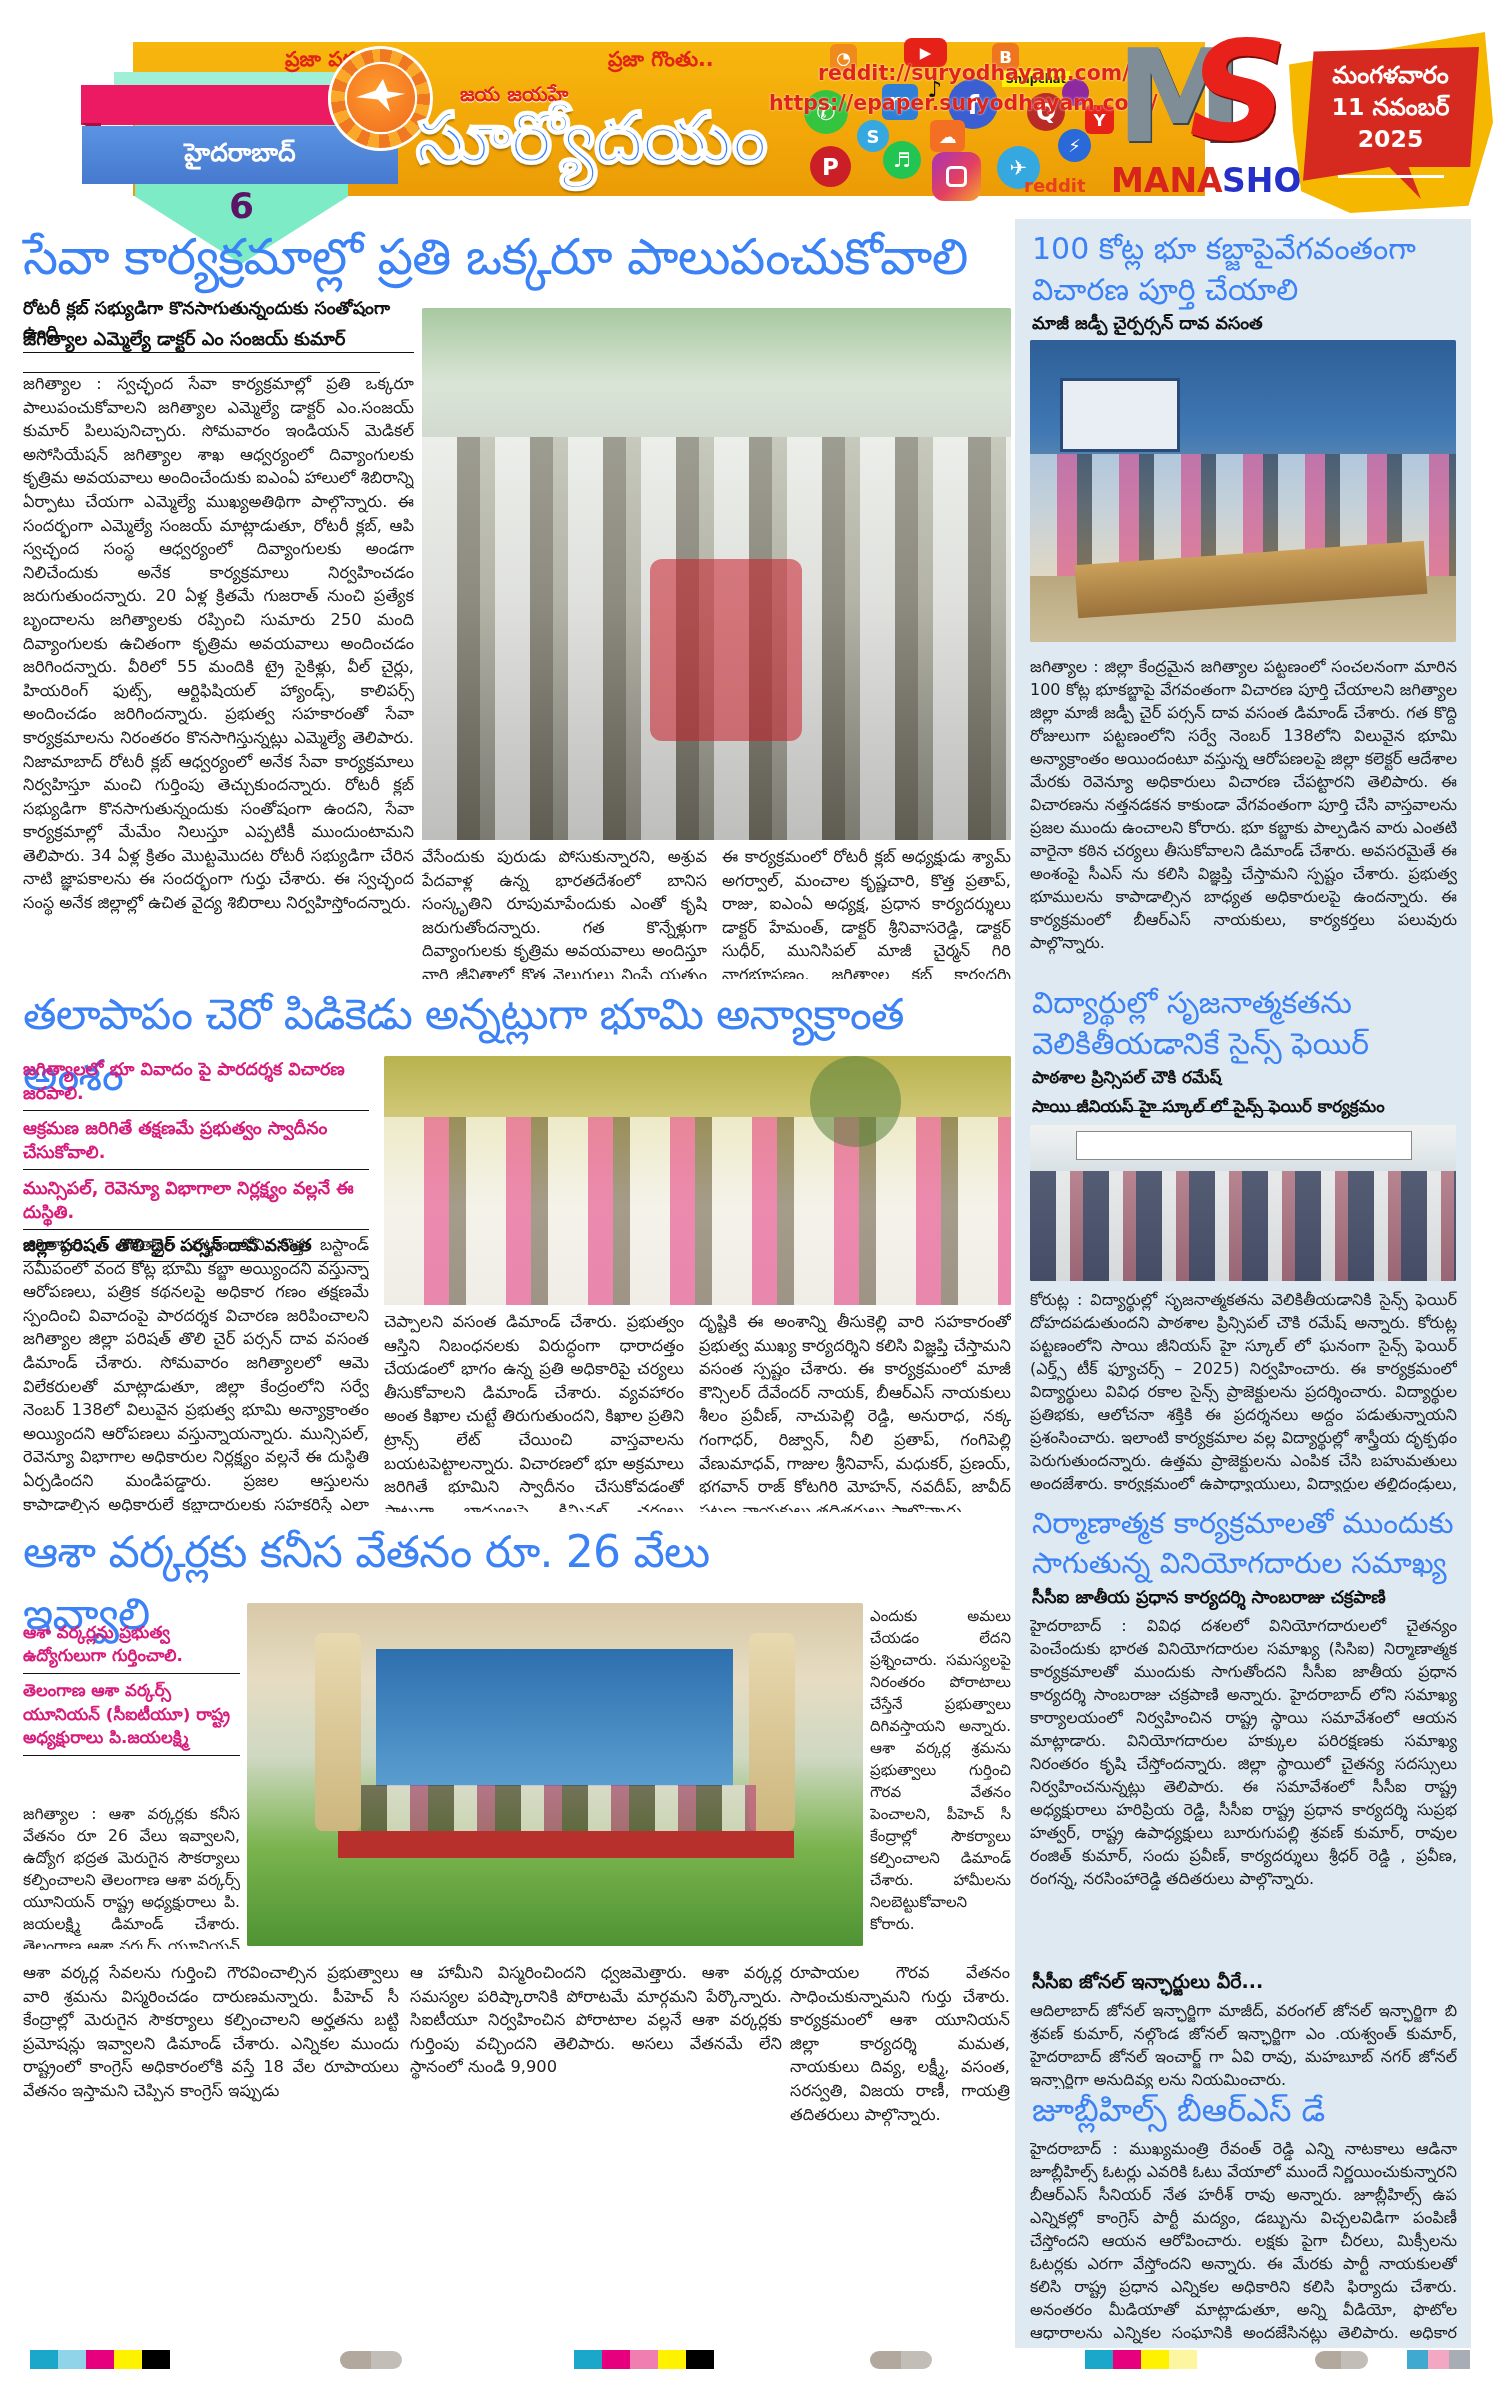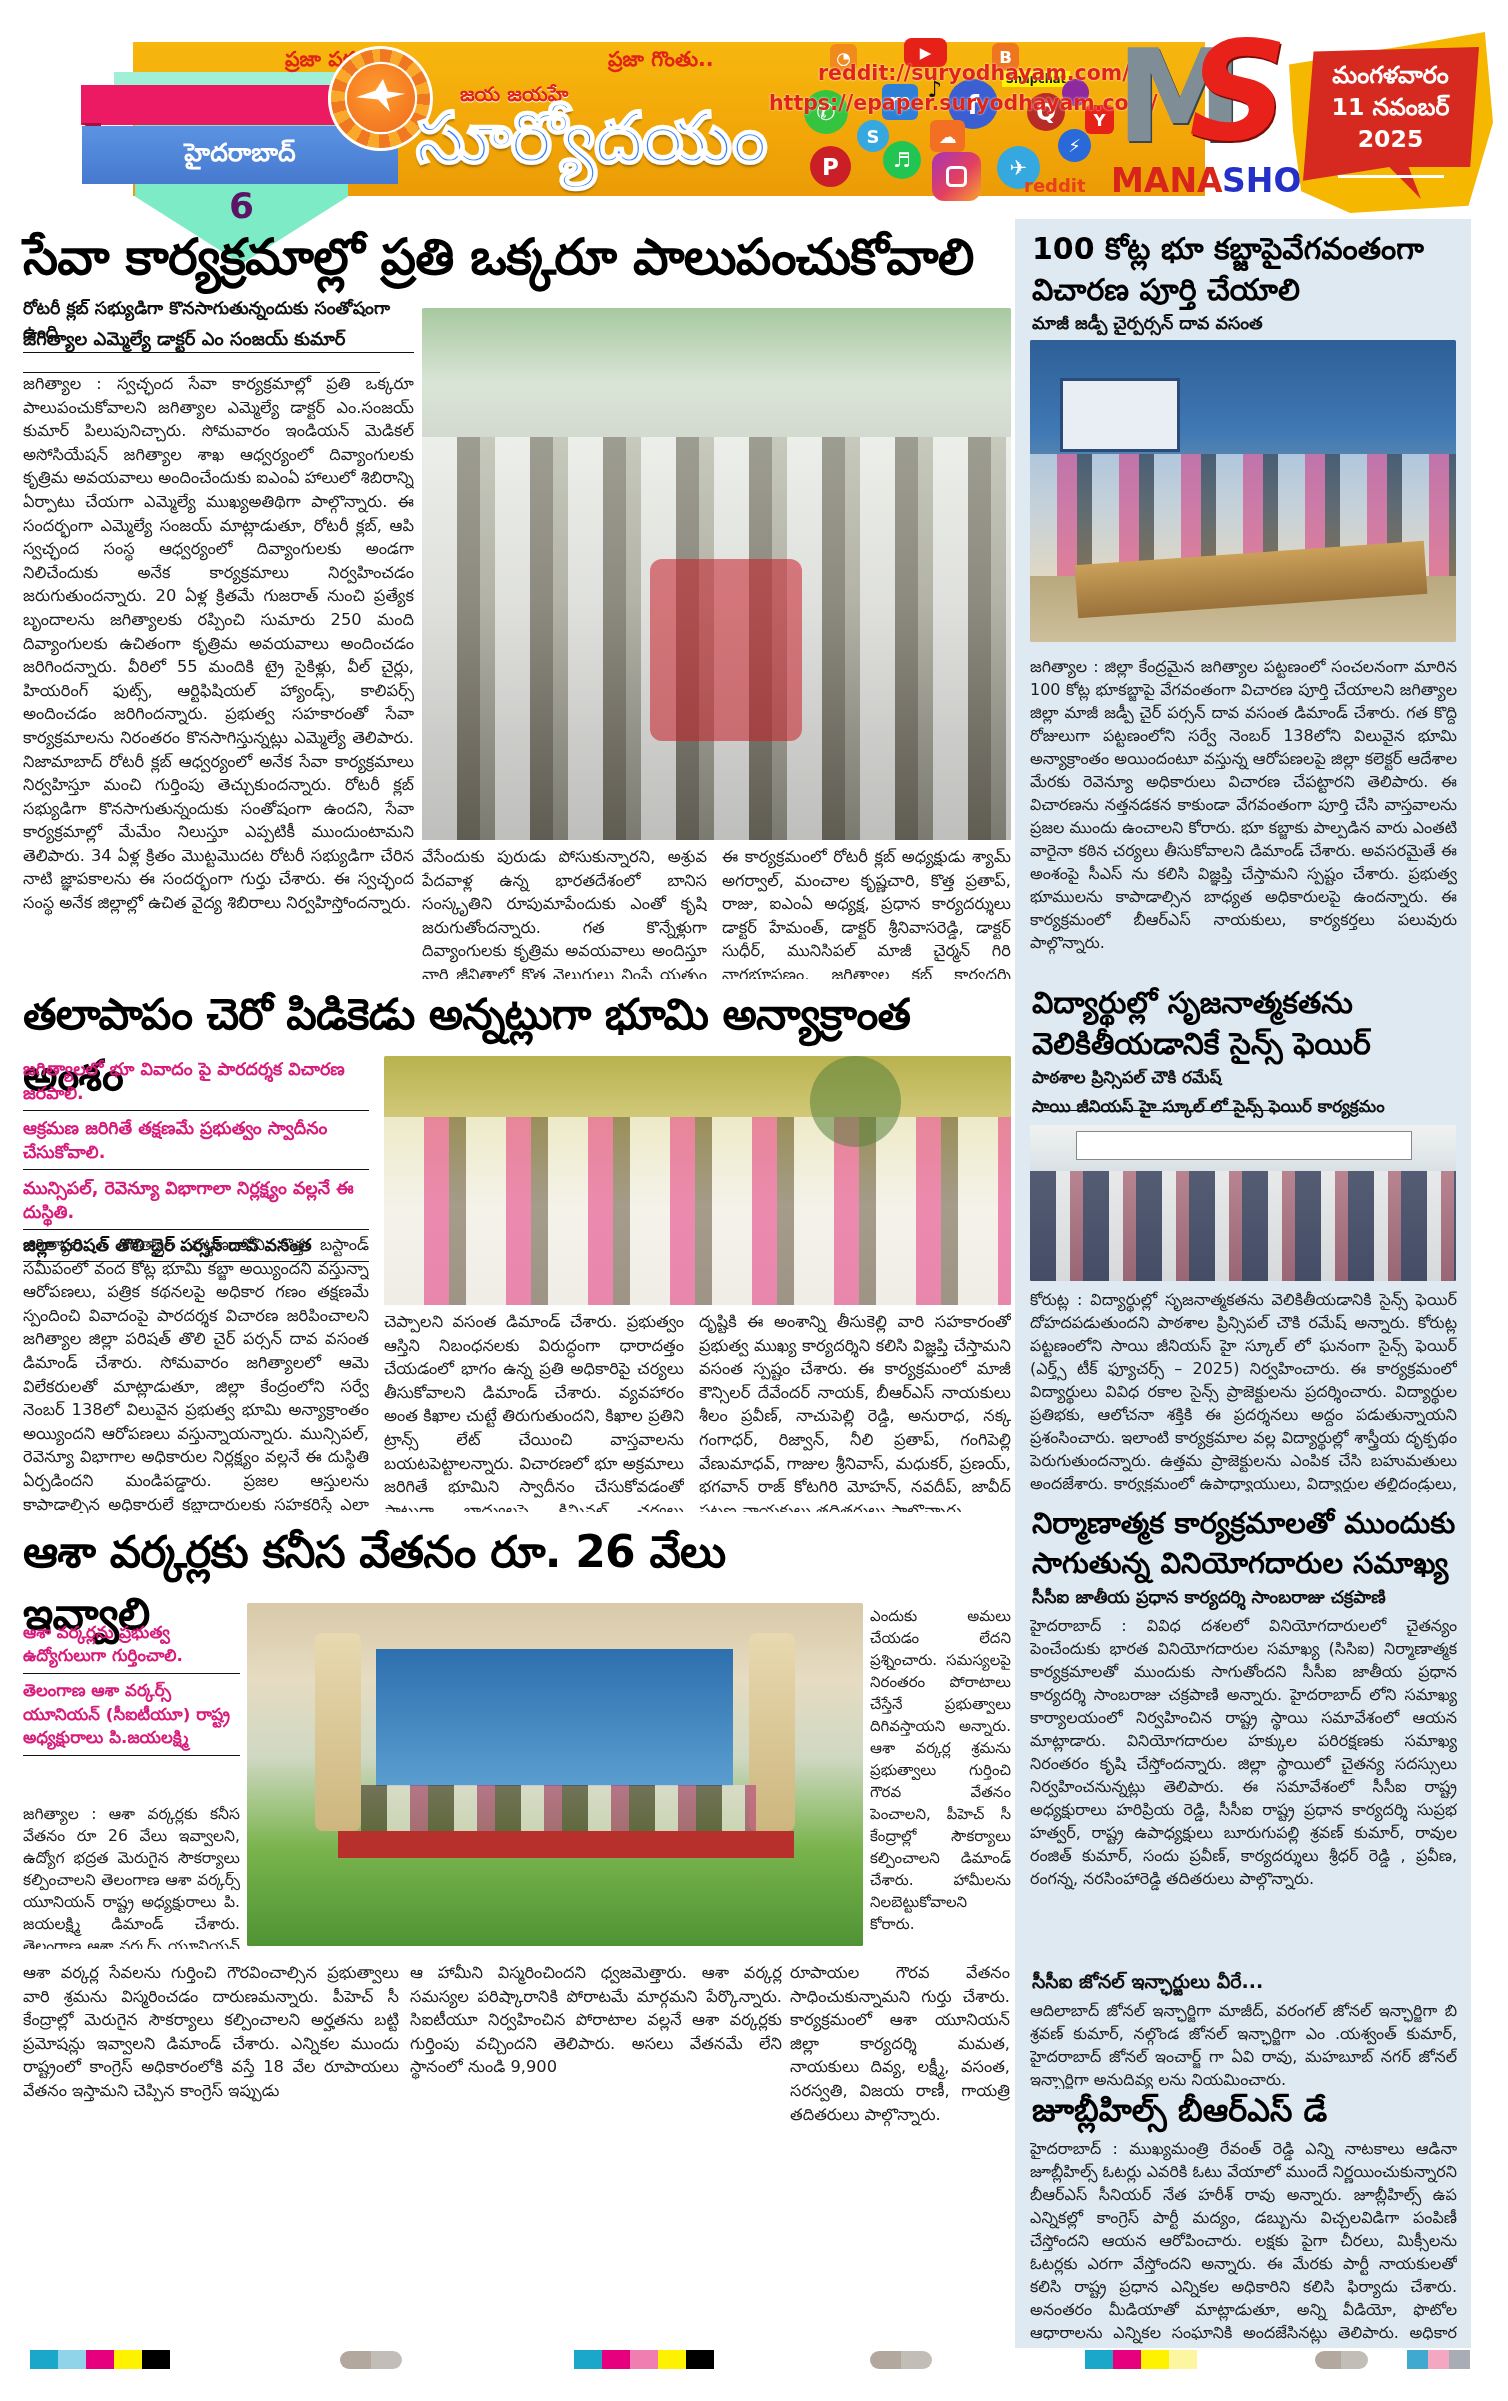--- a/index.html
+++ b/index.html
@@ -1,20 +1,20 @@
 <!DOCTYPE html>
 <html style="font-size:12px"><head>
 <meta charset="utf-8">
 <style>
   html,body{margin:0;padding:0;background:#ffffff;}
   body{width:1508px;height:2401px;position:relative;overflow:hidden;
        font-family:"DejaVu Sans",sans-serif;color:#1a1a1a;}
   .abs{position:absolute;}
   .yellowband{background:linear-gradient(180deg,#f7b70e 0%,#f2a608 60%,#eb9c06 100%);}
-  .headline{font-weight:700;color:#000000;letter-spacing:-0.8px;}
+  .headline{font-weight:400;color:#3b82f6;letter-spacing:-0.8px;}
   .subhead{font-weight:700;color:#111;}
   .rule{border-bottom:1.5px solid #111;}
   .bodytx{font-size:16.3px;line-height:23.6px;text-align:justify;color:#1c1c1c;overflow:hidden;}
   .sbody{font-size:16px;line-height:23px;text-align:justify;color:#1c1c1c;overflow:hidden;}
   .bullet{color:#d81b7c;font-weight:700;font-size:17.5px;line-height:24px;
           border-bottom:1.5px solid #111;padding:1.5px 0 5.3px 0;margin-bottom:3.8px;}
   .byline{color:#111;font-weight:700;font-size:17.5px;line-height:23px;
           border-bottom:1.5px solid #111;padding-bottom:4.6px;}
   .photo{overflow:hidden;border-radius:1.5px;}
   .ic{display:flex;align-items:center;justify-content:center;color:#fff;font-weight:700;}

